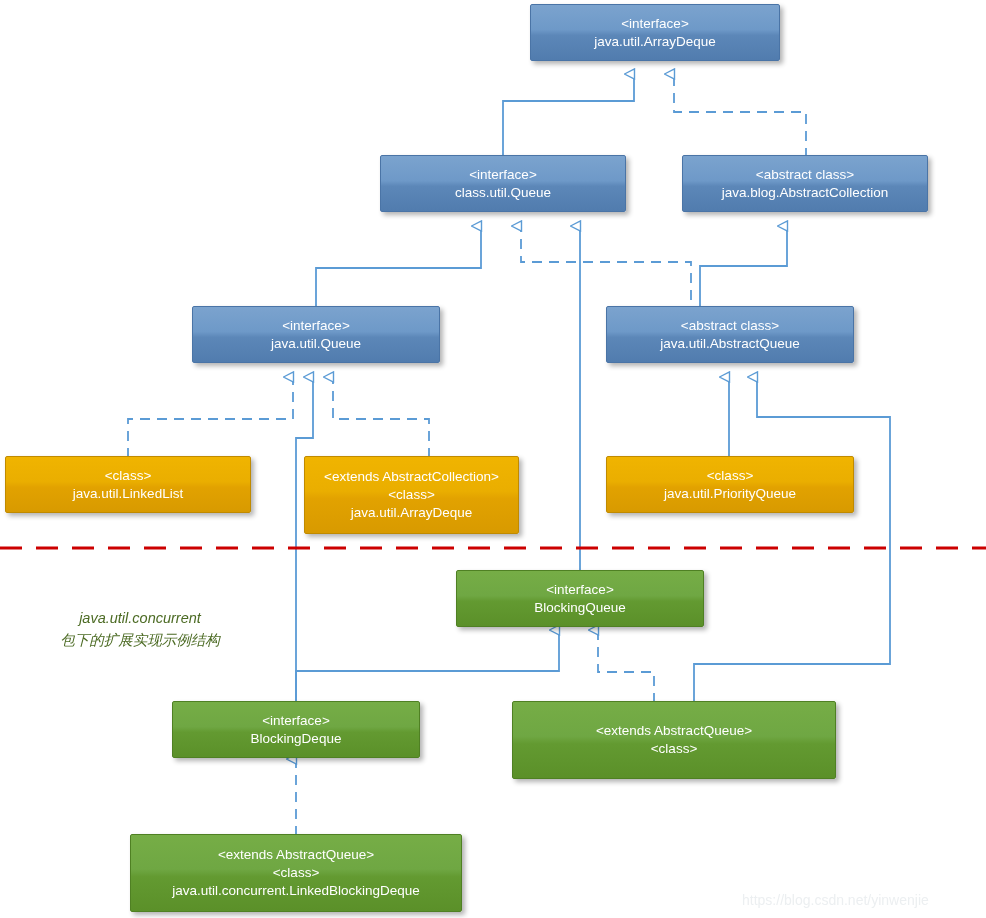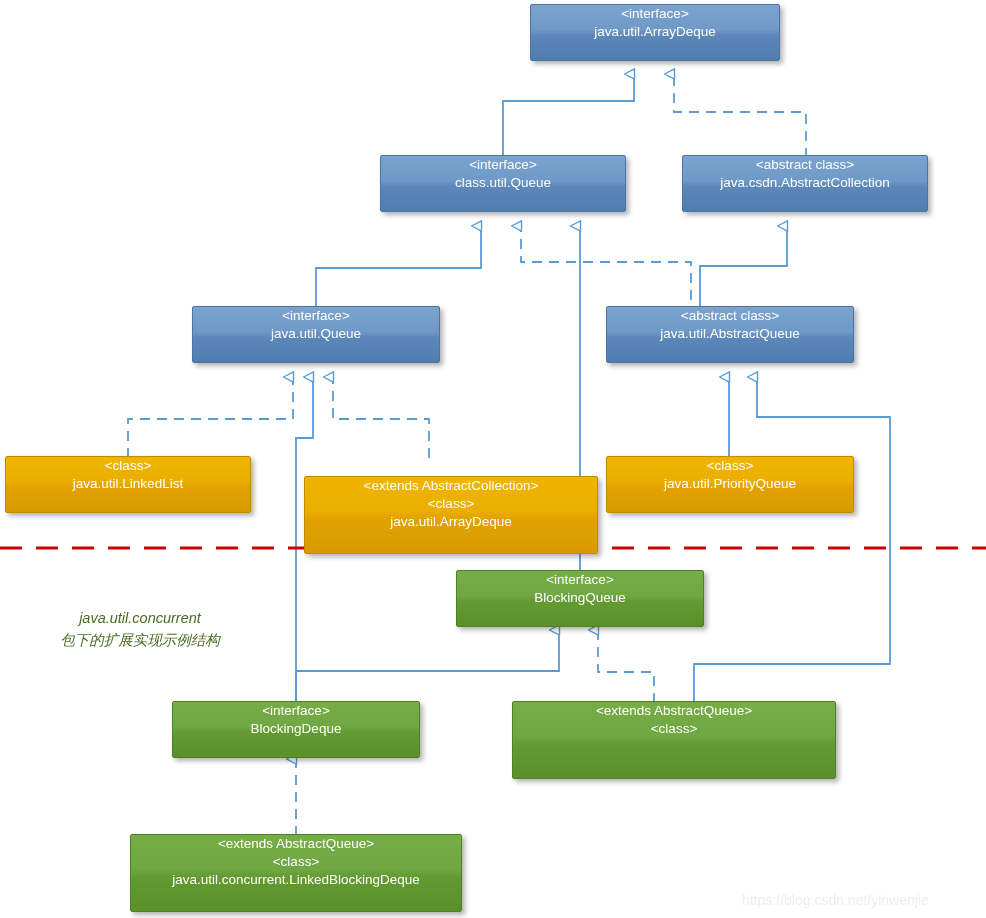--- a/index.html
+++ b/index.html
@@ -1,20 +1,20 @@
 <!DOCTYPE html>
 <html><head>
 <meta charset="utf-8">
 <style>
   html,body{margin:0;padding:0;background:#ffffff;}
   body{font-family:"Liberation Sans","DejaVu Sans",sans-serif;}
   #canvas{position:relative;width:986px;height:918px;overflow:hidden;background:#fff;}
   svg#wires{position:absolute;left:0;top:0;width:986px;height:918px;pointer-events:none;}
   .node{position:absolute;box-sizing:border-box;display:flex;flex-direction:column;
-        align-items:center;justify-content:flex-start;text-align:center;color:#ffffff;
+        align-items:center;justify-content:center;text-align:center;color:#ffffff;
         font-size:13.5px;line-height:1.32;border-radius:2px;
         box-shadow:3px 3px 5px rgba(0,0,0,0.30);z-index:3;}
   .node .ln{display:block;white-space:nowrap;}
   .blue{background:linear-gradient(to bottom,#7ba3ce 0%,#6e99c8 45%,#5c87b8 55%,#517cae 100%);
         border:1px solid #4a74a6;}
   .gold{background:linear-gradient(to bottom,#f0b400 0%,#eaae00 45%,#e2a200 55%,#d89a00 100%);
         border:1px solid #c08a00;}
   .green{background:linear-gradient(to bottom,#74ad४6 0%,#70a945 45%,#63992f 55%,#5a8f2a 100%);
         border:1px solid #4f8023;}
   .green{background:linear-gradient(to bottom,#76ad46 0%,#6fa743 45%,#639a31 55%,#5b9029 100%);
@@ -74,39 +74,39 @@
     <span class="ln">java.util.ArrayDeque</span>
   </div>
 
   <div class="node blue" style="left:380px;top:155px;width:246px;height:57px;">
     <span class="ln">&lt;interface&gt;</span>
     <span class="ln">class.util.Queue</span>
   </div>
 
   <div class="node blue" style="left:682px;top:155px;width:246px;height:57px;">
     <span class="ln">&lt;abstract class&gt;</span>
-    <span class="ln">java.csdn.AbstractCollection</span>
+    <span class="ln">java.blog.AbstractCollection</span>
   </div>
 
   <div class="node blue" style="left:192px;top:306px;width:248px;height:57px;">
     <span class="ln">&lt;interface&gt;</span>
     <span class="ln">java.util.Queue</span>
   </div>
 
   <div class="node blue" style="left:606px;top:306px;width:248px;height:57px;">
     <span class="ln">&lt;abstract class&gt;</span>
     <span class="ln">java.util.AbstractQueue</span>
   </div>
 
   <div class="node gold" style="left:5px;top:456px;width:246px;height:57px;">
     <span class="ln">&lt;class&gt;</span>
     <span class="ln">java.util.LinkedList</span>
   </div>
 
-  <div class="node gold" style="left:304px;top:476px;width:294px;height:78px;">
+  <div class="node gold" style="left:304px;top:456px;width:215px;height:78px;">
     <span class="ln">&lt;extends AbstractCollection&gt;</span>
     <span class="ln">&lt;class&gt;</span>
     <span class="ln">java.util.ArrayDeque</span>
   </div>
 
   <div class="node gold" style="left:606px;top:456px;width:248px;height:57px;">
     <span class="ln">&lt;class&gt;</span>
     <span class="ln">java.util.PriorityQueue</span>
   </div>
 

